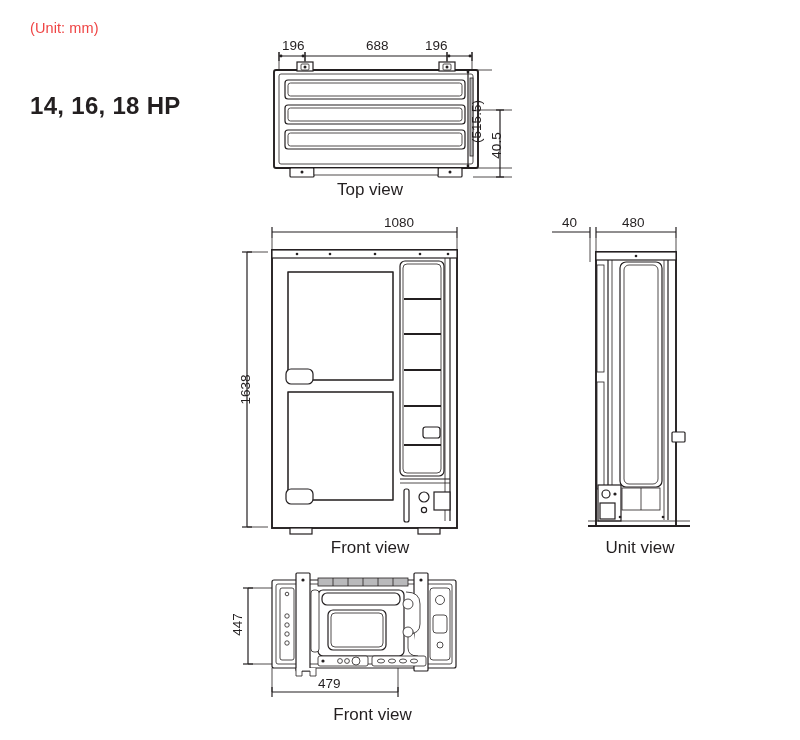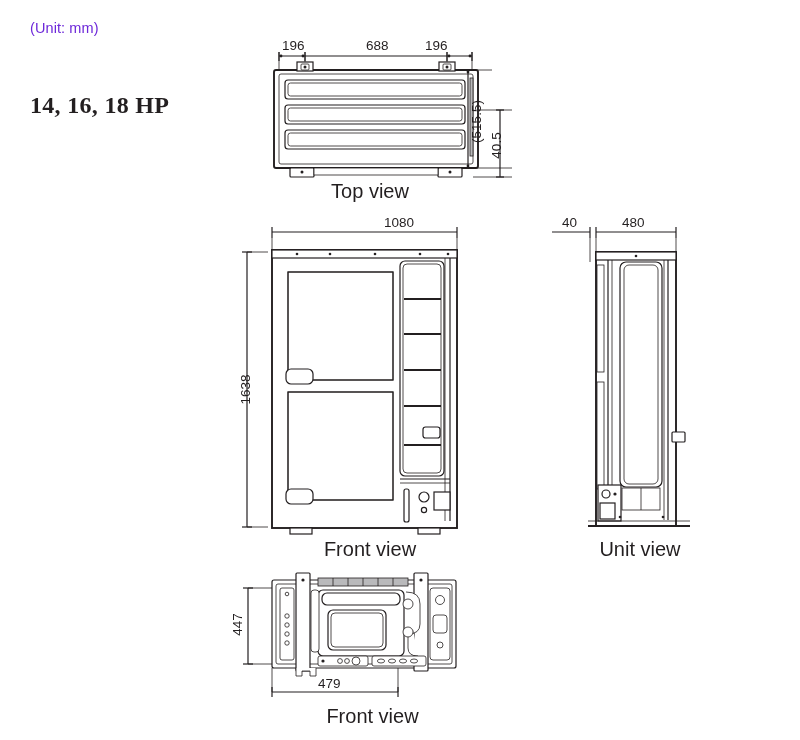--- a/index.html
+++ b/index.html
@@ -19,38 +19,37 @@
     position: absolute;
     left: 0; top: 0;
     width: 800px;
     height: 740px;
   }
   .unit-label {
     position: absolute;
     left: 30px;
     top: 20px;
     font-size: 14.5px;
-    color: #6d28d9;
+    color: #ef4444;
     letter-spacing: 0.1px;
     white-space: nowrap;
   }
   .model-label {
     position: absolute;
     left: 30px;
     top: 92px;
     font-size: 24px;
     font-weight: bold;
     color: #231f20;
     letter-spacing: 0.3px;
     white-space: nowrap;
-    font-family: Liberation Serif, serif;
   }
   .view-caption {
     position: absolute;
-    font-size: 20px;
+    font-size: 17px;
     color: #231f20;
     white-space: nowrap;
     text-align: center;
   }
   #cap-top   { left: 270px; top: 180px; width: 200px; }
   #cap-front { left: 270px; top: 538px; width: 200px; }
   #cap-side  { left: 555px; top: 538px; width: 170px; }
   #cap-bottom{ left: 265px; top: 705px; width: 215px; }
 
   .dim-text {

